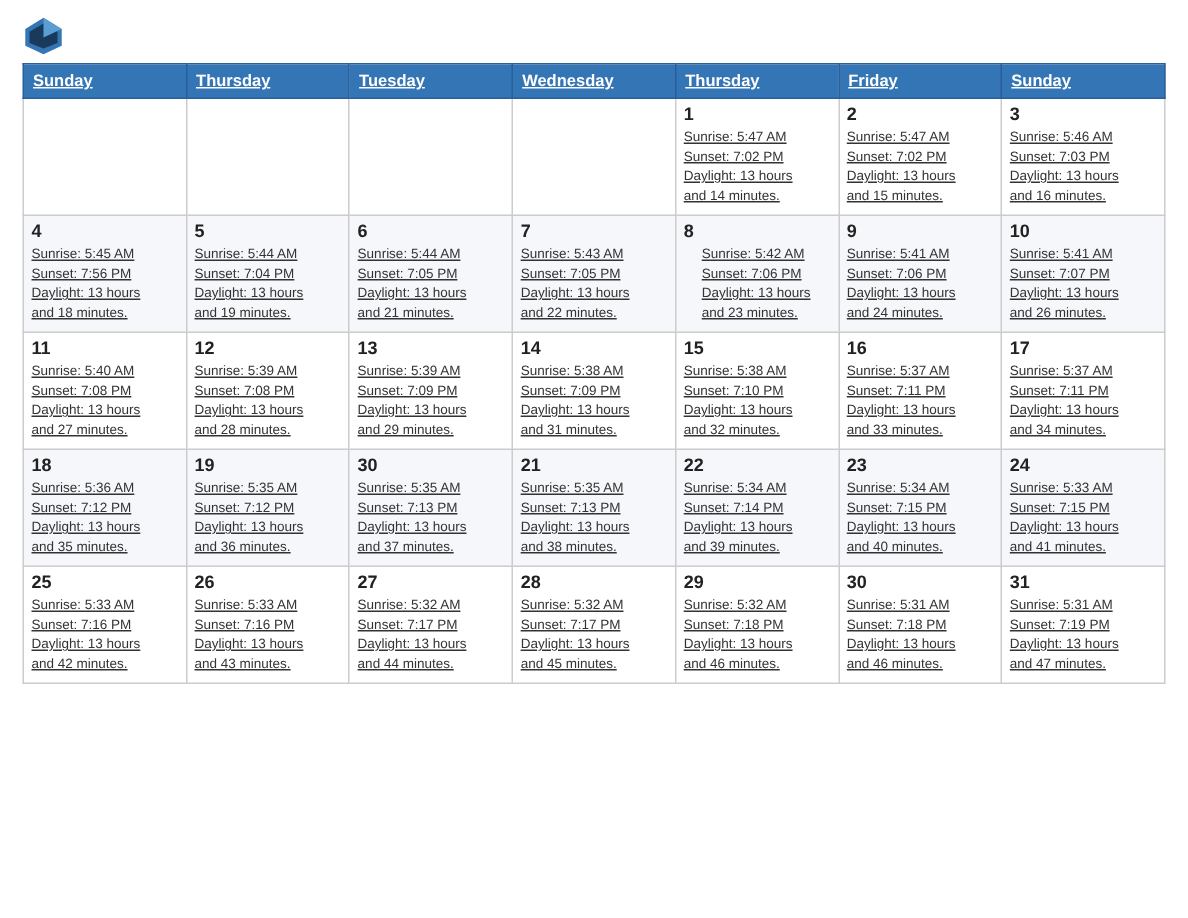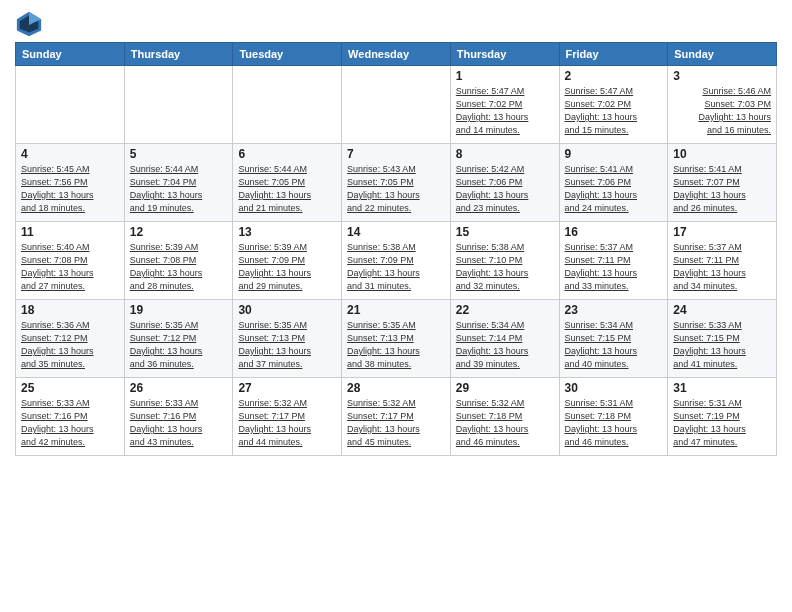--- a/index.html
+++ b/index.html
@@ -55,20 +55,21 @@
       font-size: 9.5px;
     }
     .calendar-table th {
       background-color: #3375b5;
       color: white;
       text-align: left;
       padding: 5px 6px;
       font-size: 11px;
       font-weight: bold;
       border: 1px solid #2a5f9a;
+      text-decoration: underline;
     }
     .calendar-table td {
       border: 1px solid #ccc;
       vertical-align: top;
       padding: 3px 5px;
       width: calc(100% / 7);
       height: 78px;
       background: #fff;
     }
     .calendar-table tr:nth-child(even) td {
@@ -140,21 +141,21 @@
           </td>
           <td>
             <span class="day-num">2</span>
             <div class="day-info" style="white-space: pre-line;">Sunrise: 5:47 AM
 Sunset: 7:02 PM
 Daylight: 13 hours
 and 15 minutes.</div>
           </td>
           <td>
             <span class="day-num">3</span>
-            <div class="day-info" style="white-space: pre-line; text-align: right;">Sunrise: 5:46 AM
+            <div class="day-info" style="white-space: pre-line;">Sunrise: 5:46 AM
 Sunset: 7:03 PM
 Daylight: 13 hours
 and 16 minutes.</div>
           </td>
         </tr>
         <tr>
           <td>
             <span class="day-num">4</span>
             <div class="day-info" style="white-space: pre-line;">Sunrise: 5:45 AM
 Sunset: 7:56 PM
@@ -177,21 +178,21 @@
           </td>
           <td>
             <span class="day-num">7</span>
             <div class="day-info" style="white-space: pre-line;">Sunrise: 5:43 AM
 Sunset: 7:05 PM
 Daylight: 13 hours
 and 22 minutes.</div>
           </td>
           <td>
             <span class="day-num">8</span>
-            <div class="day-info" style="white-space: pre-line;">Sunrise: 5:42 AM
+            <div class="day-info" style="white-space: pre-line; margin-left: 12px;">Sunrise: 5:42 AM
 Sunset: 7:06 PM
 Daylight: 13 hours
 and 23 minutes.</div>
           </td>
           <td>
             <span class="day-num">9</span>
             <div class="day-info" style="white-space: pre-line;">Sunrise: 5:41 AM
 Sunset: 7:06 PM
 Daylight: 13 hours
 and 24 minutes.</div>

